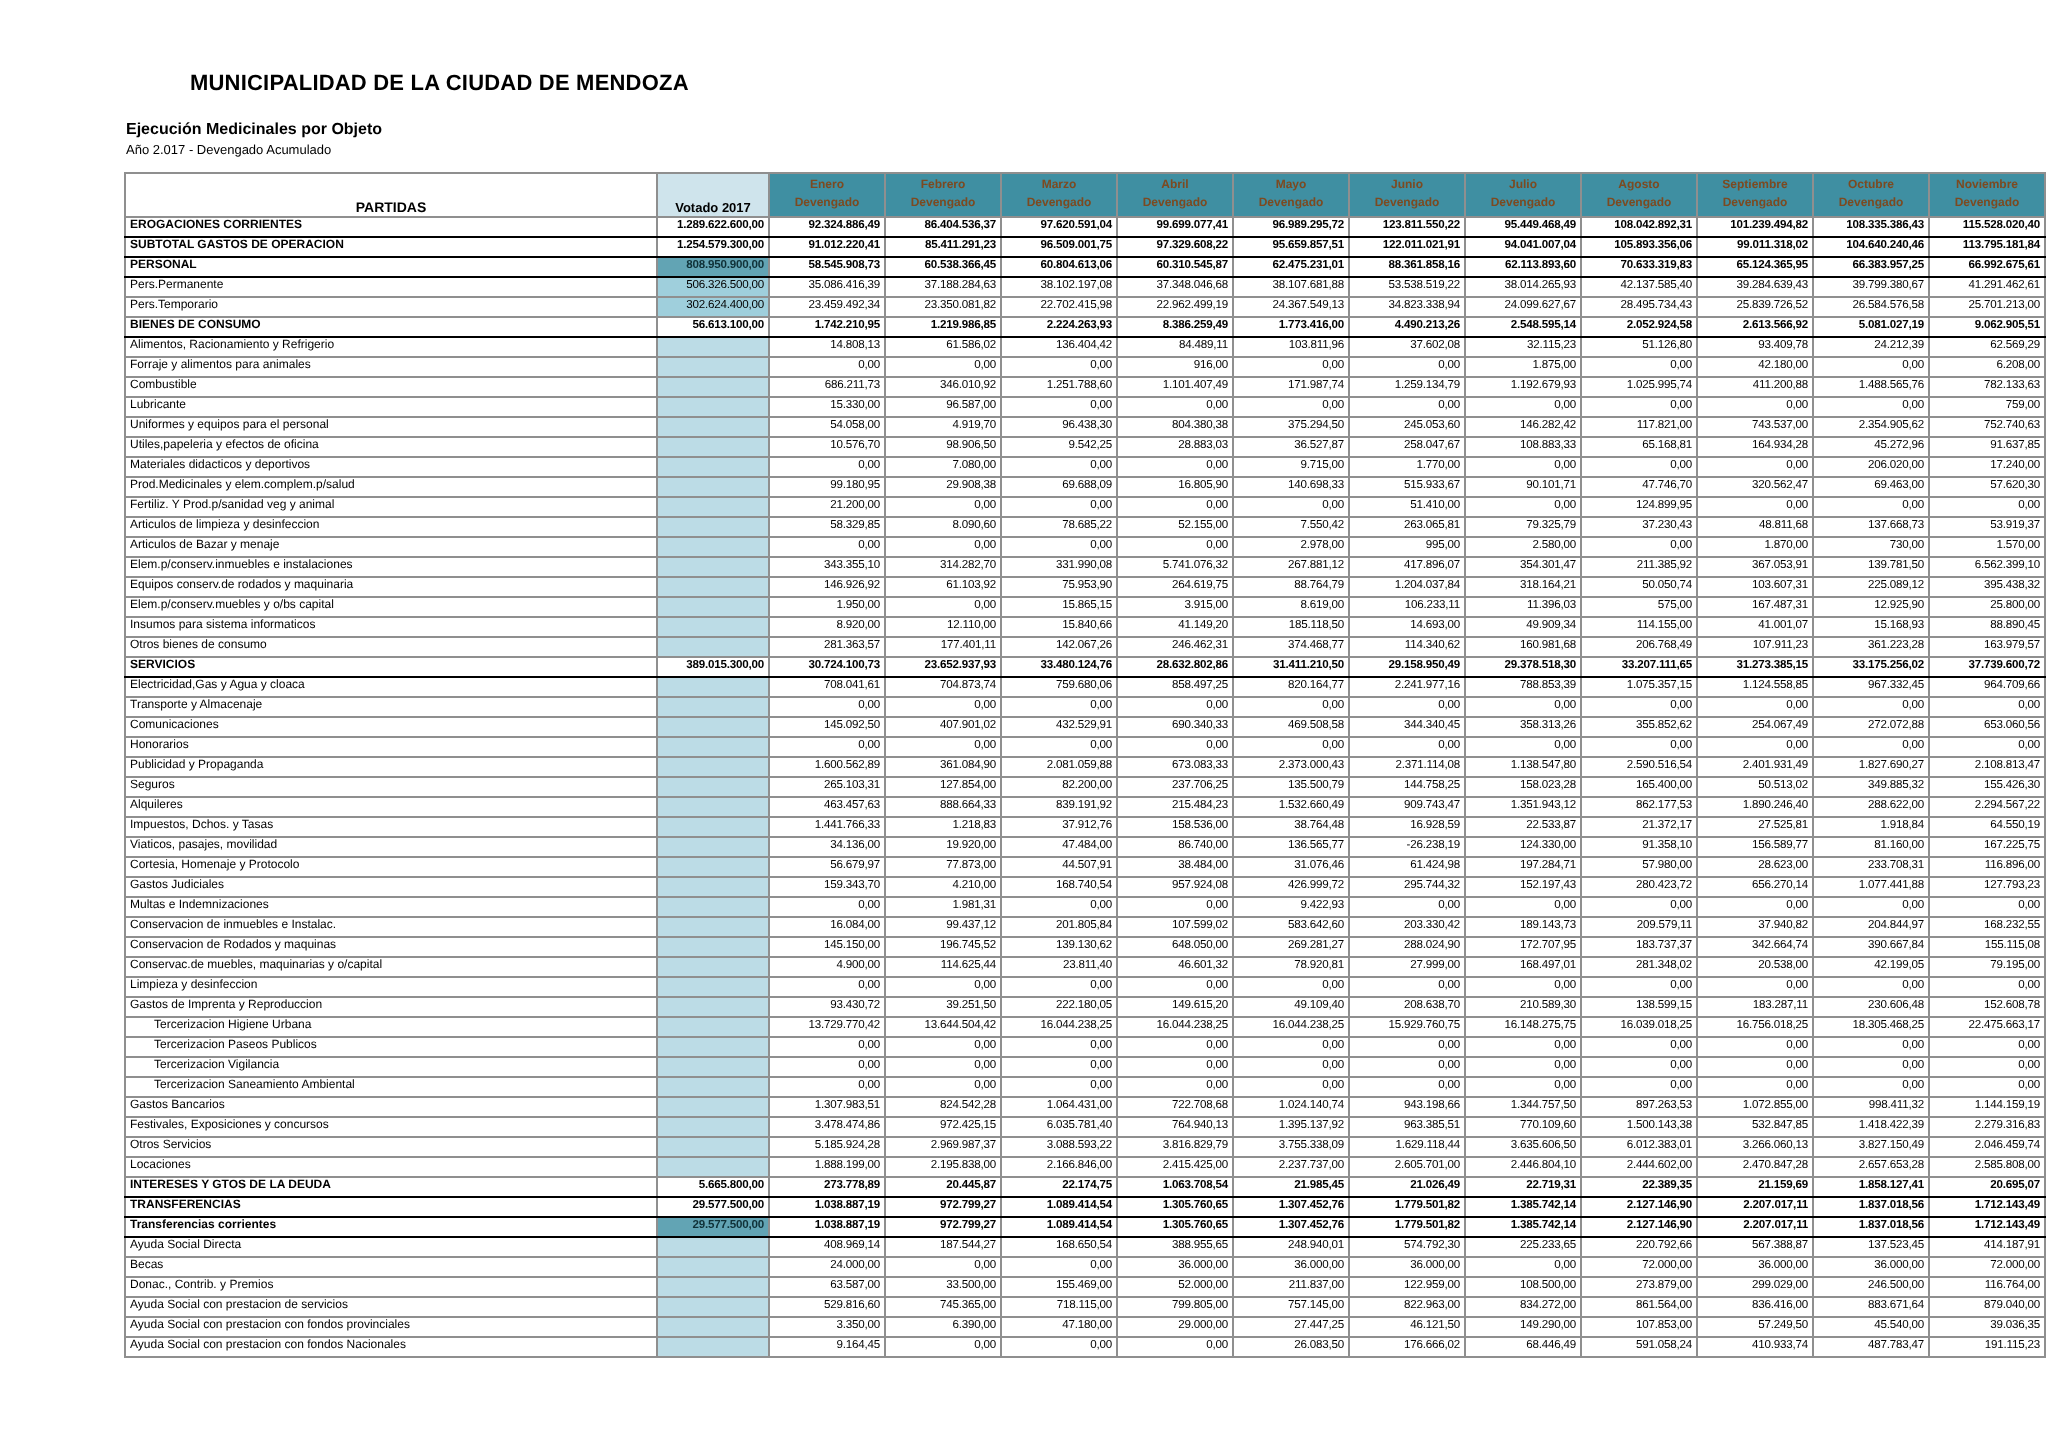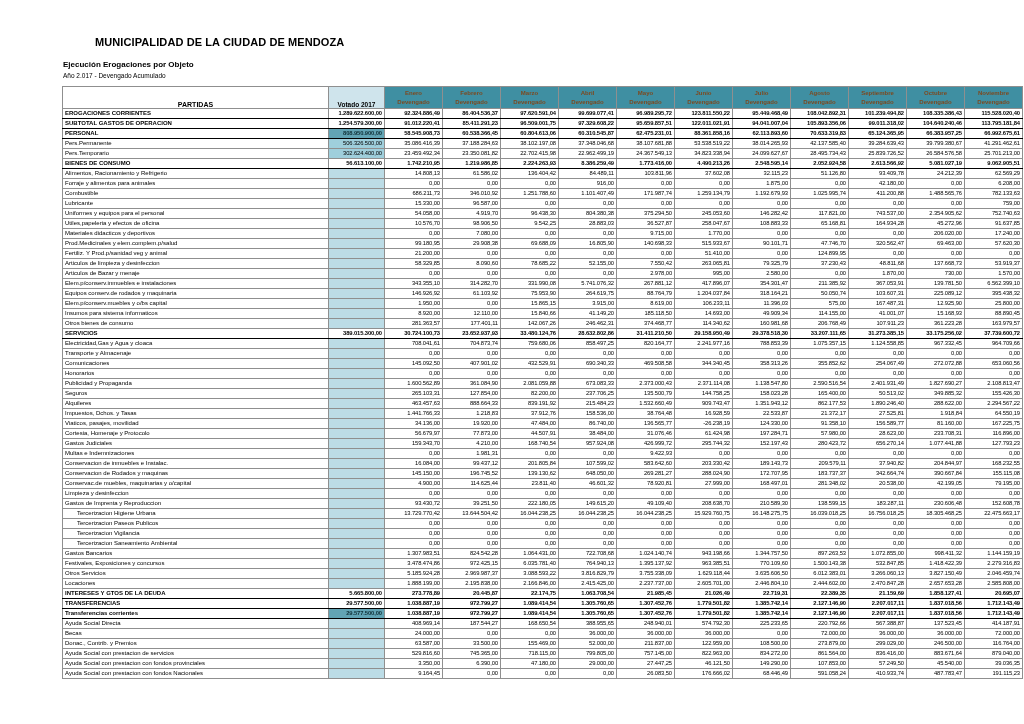--- a/index.html
+++ b/index.html
@@ -25,21 +25,21 @@
   tr.r-cat td{font-weight:bold;border-top:1.5px solid #000;border-bottom:1.5px solid #000;}
   tr.r-cat td.c-votado{background:#62a4b4;color:#0f3138;}
   tr.r-detailv td.c-votado{background:#9fcfdc;}
   tr.r-indent td.c-label{padding-left:14px;}
 </style>
 </head>
 <body>
 
 <div class="page">
   <div class="doc-title">MUNICIPALIDAD DE LA CIUDAD DE MENDOZA</div>
-  <div class="doc-subtitle">Ejecución Erogaciones por Objeto</div>
+  <div class="doc-subtitle">Ejecución Medicinales por Objeto</div>
   <div class="doc-subnote">Año 2.017 - Devengado  Acumulado</div>
 
   <table class="budget">
     <colgroup>
         <col class="c-part">
         <col class="c-vot">
         <col class="c-m">
         <col class="c-m">
         <col class="c-m">
         <col class="c-m">

